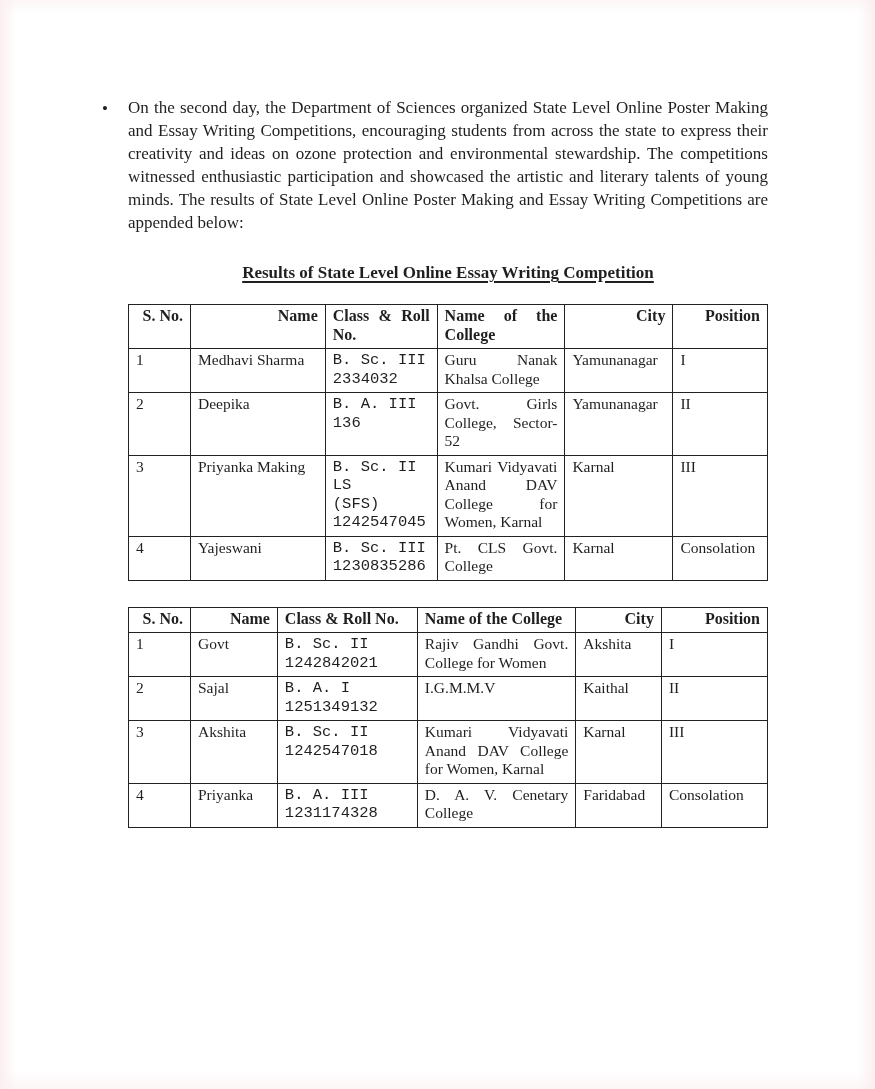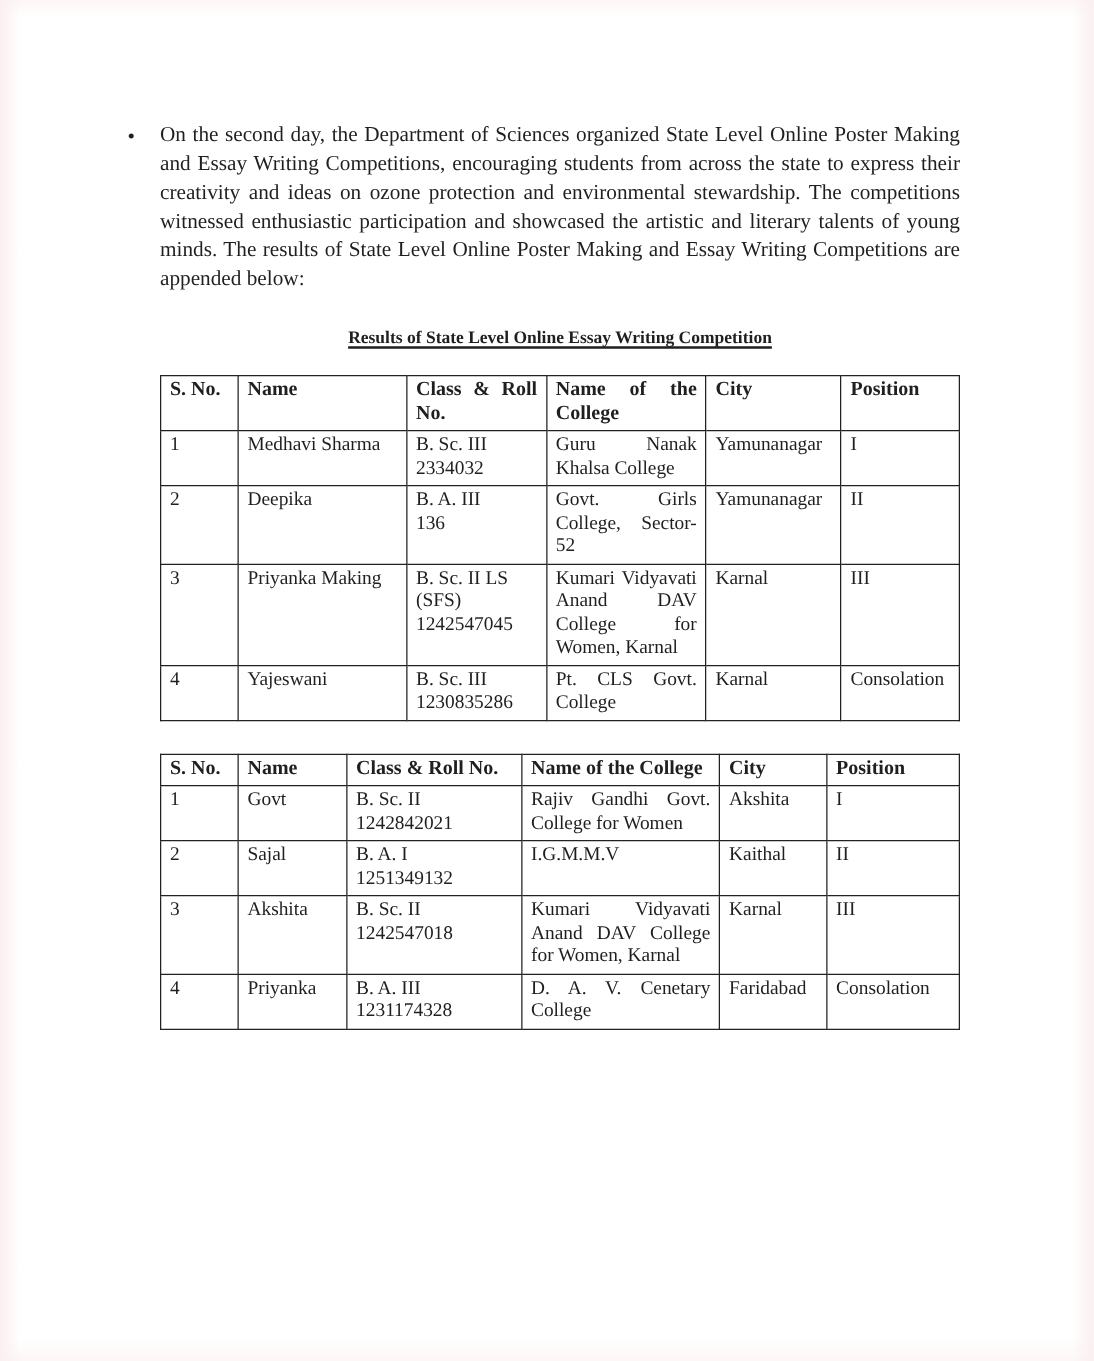--- a/index.html
+++ b/index.html
@@ -34,21 +34,21 @@
   .para {
     margin: 0;
     font-size: 17px;
     line-height: 23px;
     text-align: justify;
   }
   .para .b { font-weight: normal; }
   h3.section-heading {
     margin: 29px 0 21px 0;
     text-align: center;
-    font-size: 14px;
+    font-size: 17px;
     font-weight: bold;
     text-decoration: underline;
     text-underline-offset: 3px;
     text-decoration-thickness: 1.5px;
   }
   table.results {
     width: 100%;
     border-collapse: collapse;
     table-layout: fixed;
     margin-bottom: 26px;
@@ -57,28 +57,28 @@
     border: 1.6px solid #222222;
     vertical-align: top;
     padding: 2px 7px 4px 7px;
     font-size: 15.5px;
     line-height: 18.5px;
     overflow: hidden;
   }
   table.results th {
     font-weight: bold;
     font-size: 16px;
-    text-align: left;
+    text-align: right;
   }
   table.results th.justify, table.results td.justify {
     text-align: justify;
     text-align-last: left;
     margin-top: 39px;
   }
-  td.prewrap { white-space: pre-line; }
+  td.prewrap { white-space: pre-line; font-family: Liberation Mono, monospace; }
 </style>
 </head>
 <body>
 
 <div class="page">
   <div class="content">
 
     <div class="bullet-row">
       <span class="bullet">•</span>
       <p class="para"><span>On the </span><span class="b">second day</span><span>, the Department of Sciences organized </span><span class="b">State Level Online Poster Making and Essay Writing Competitions</span><span>, encouraging students from across the state to express their creativity and ideas on ozone protection and environmental stewardship. The competitions witnessed enthusiastic participation and showcased the artistic and literary talents of young minds. The results of </span><span class="b">State Level Online Poster Making and Essay Writing Competitions</span><span> are appended below:</span></p>

